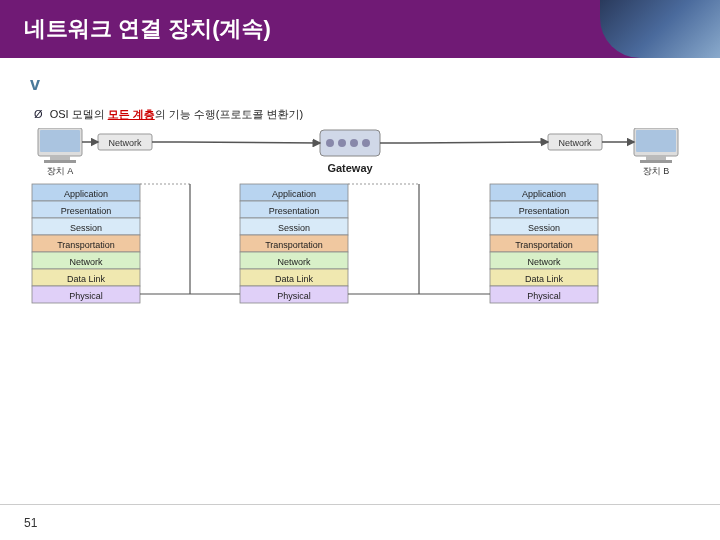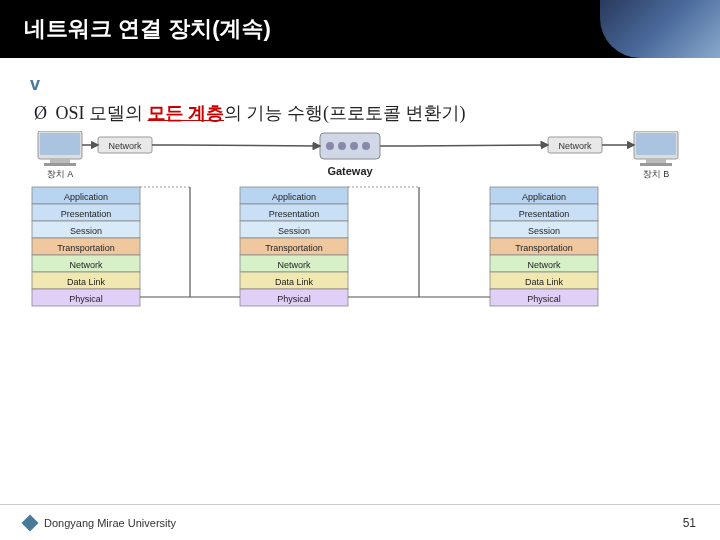--- a/index.html
+++ b/index.html
@@ -7,21 +7,21 @@
       width: 720px;
       height: 540px;
       font-family: 'Malgun Gothic', 'Apple SD Gothic Neo', sans-serif;
       background: #fff;
       overflow: hidden;
       position: relative;
     }
 
     
     .header {
-      background: #000000;
+      background: #701a75;
       color: #fff;
       padding: 12px 24px;
       font-size: 22px;
       font-weight: bold;
       display: flex;
       align-items: center;
       position: relative;
       height: 58px;
     }
     .header-bg {
@@ -46,25 +46,24 @@
       color: #1a1a2e;
       display: flex;
       align-items: center;
       gap: 6px;
     }
     .diamond {
       color: #4a7a9b;
       font-size: 18px;
     }
     .subtitle {
-      font-size: 18px;
+      font-size: 11px;
       color: #222;
       margin-left: 4px;
-      margin-top: 6px;
-      font-family: Liberation Serif, serif;
+      margin-top: 12px;
     }
     .subtitle .arrow {
       color: #1a1a2e;
       margin-right: 4px;
     }
     .underline {
       text-decoration: underline;
       color: #cc0000;
       font-weight: bold;
     }
@@ -255,20 +254,16 @@
       <line x1="318" y1="166" x2="460" y2="166" stroke="#555" stroke-width="1.2"></line>
       <line x1="389" y1="56" x2="389" y2="166" stroke="#555" stroke-width="1.2"></line>
       <line x1="318" y1="56" x2="389" y2="56" stroke="#555" stroke-width="0.6" stroke-dasharray="2,2"></line>
 
     </svg>
   </div>
 
 </div>
 
 <div class="footer">
-  <div class="footer-left">
-    <div class="footer-diamond"></div>
-    <span>Dongyang Mirae University</span>
-  </div>
   <div class="footer-center">
     <span>51</span>
   </div>
 </div>
 
 </body></html>

